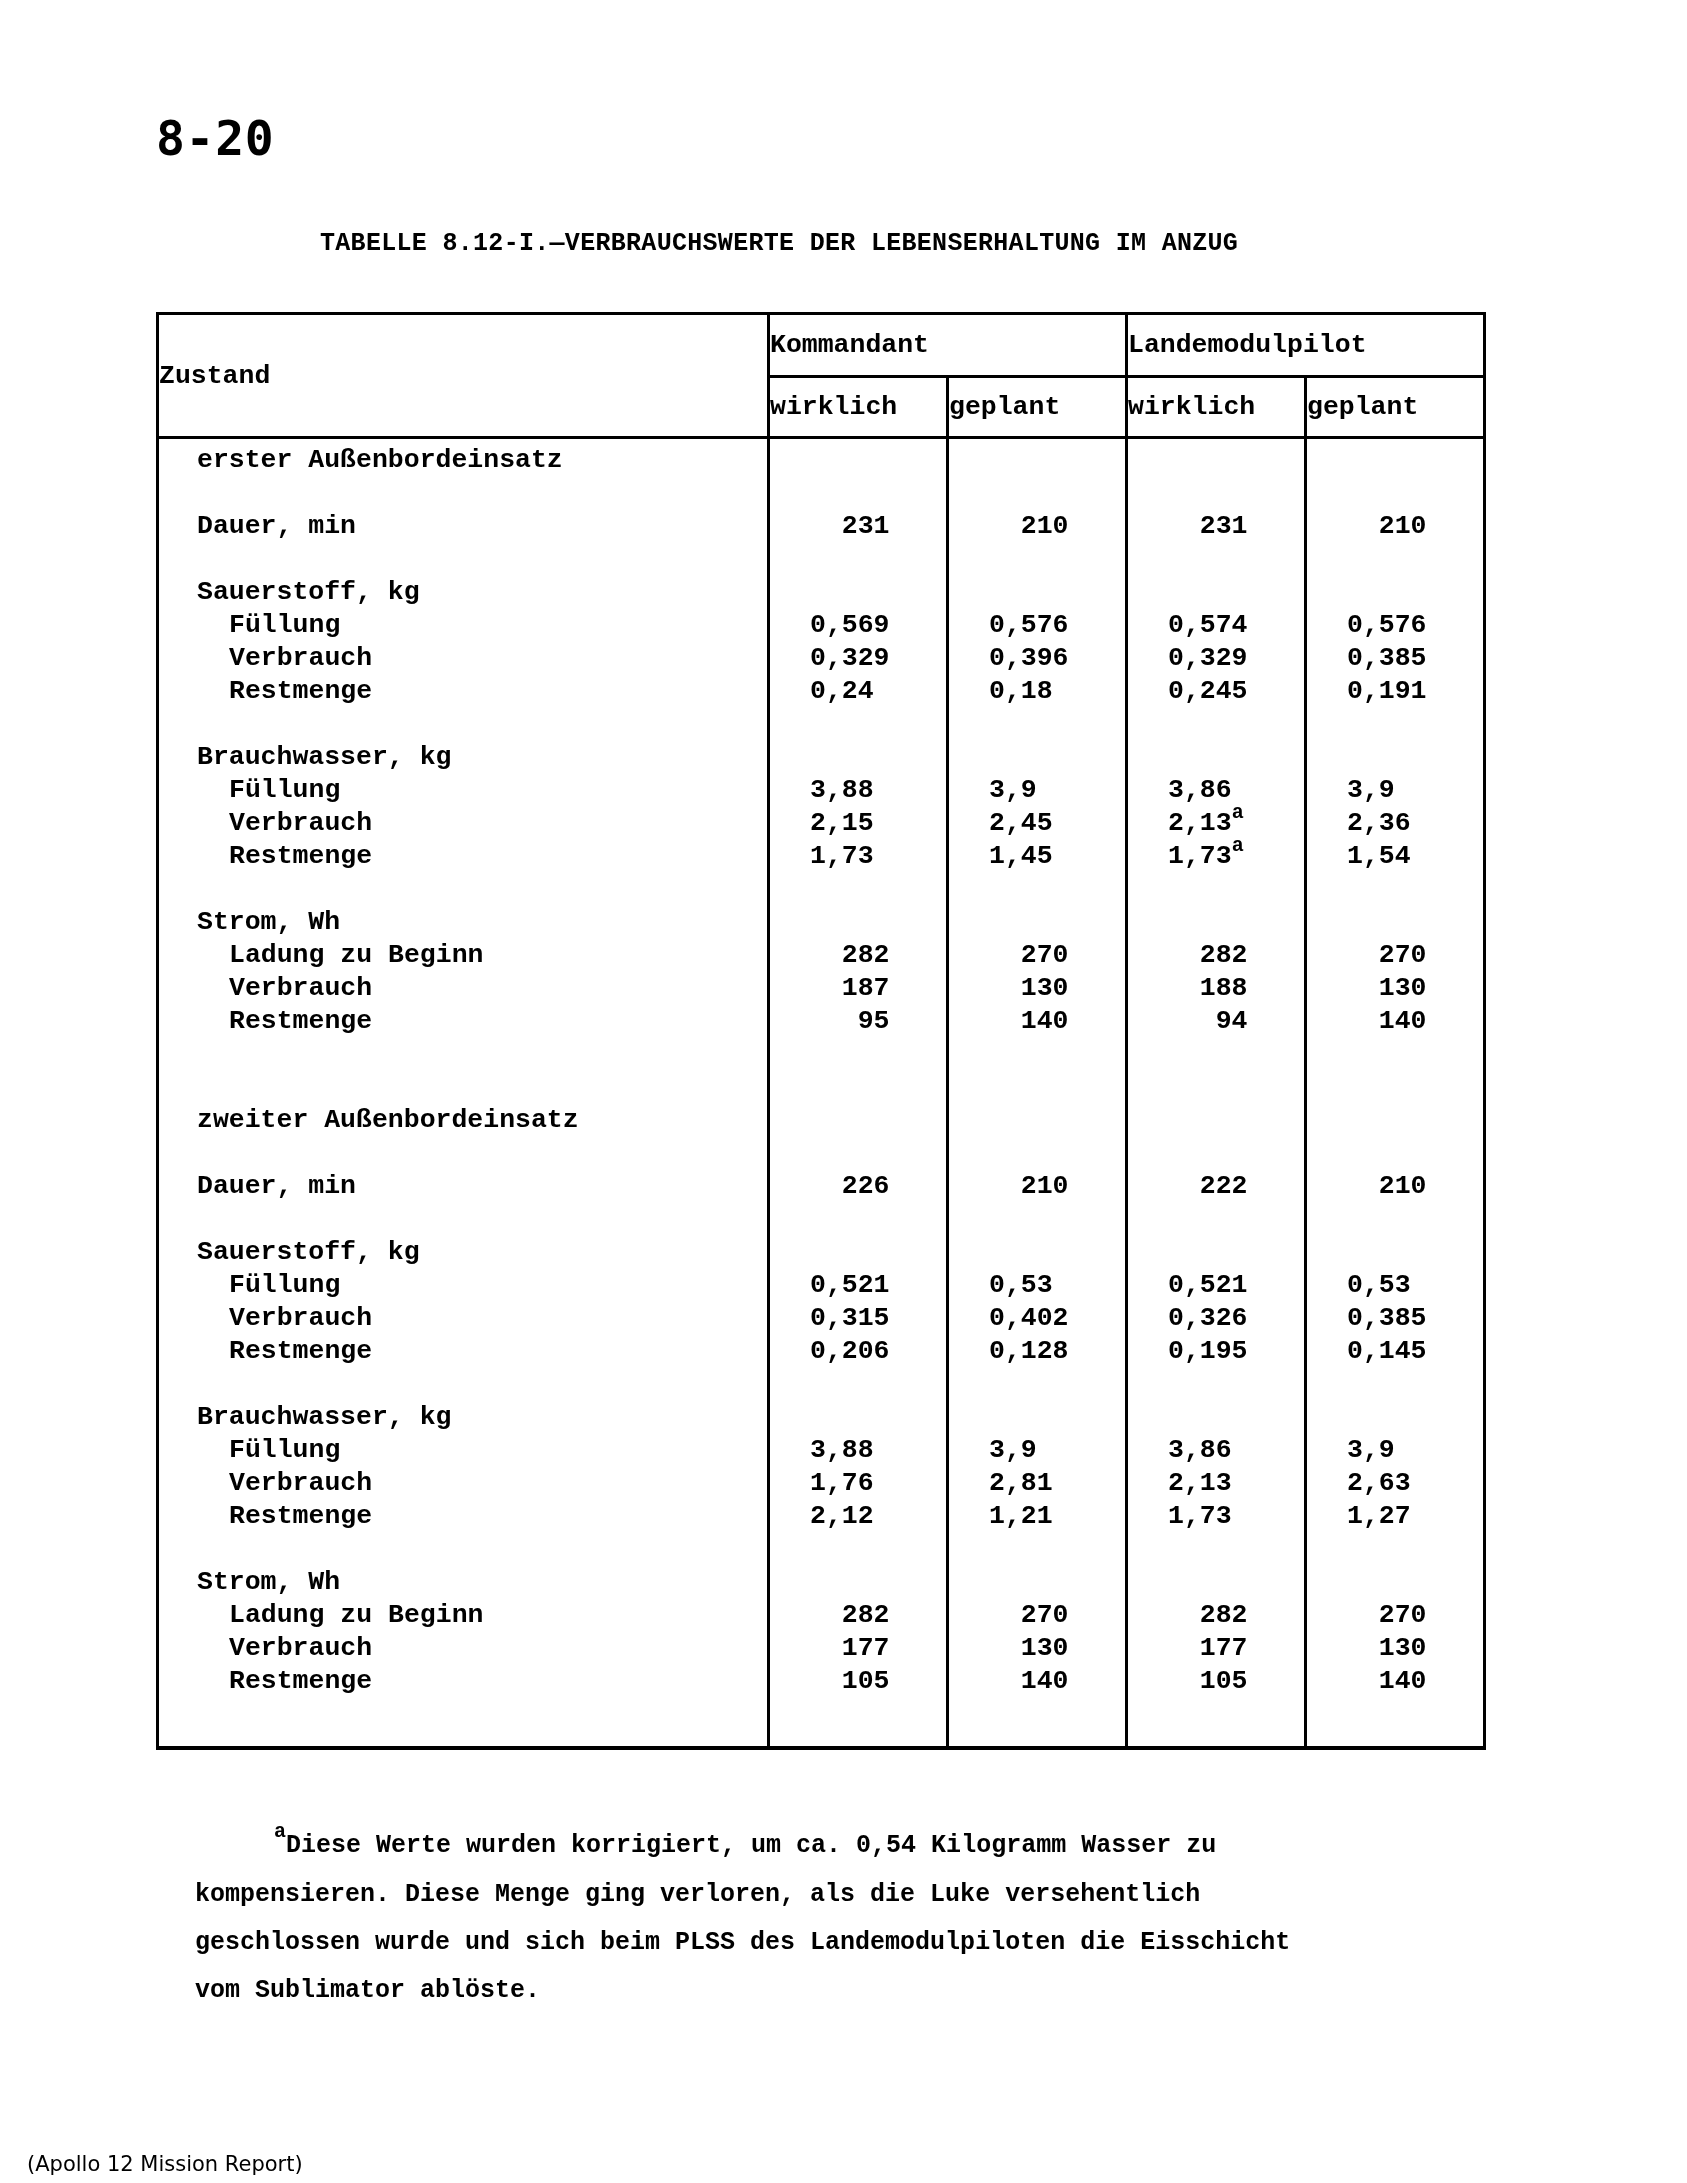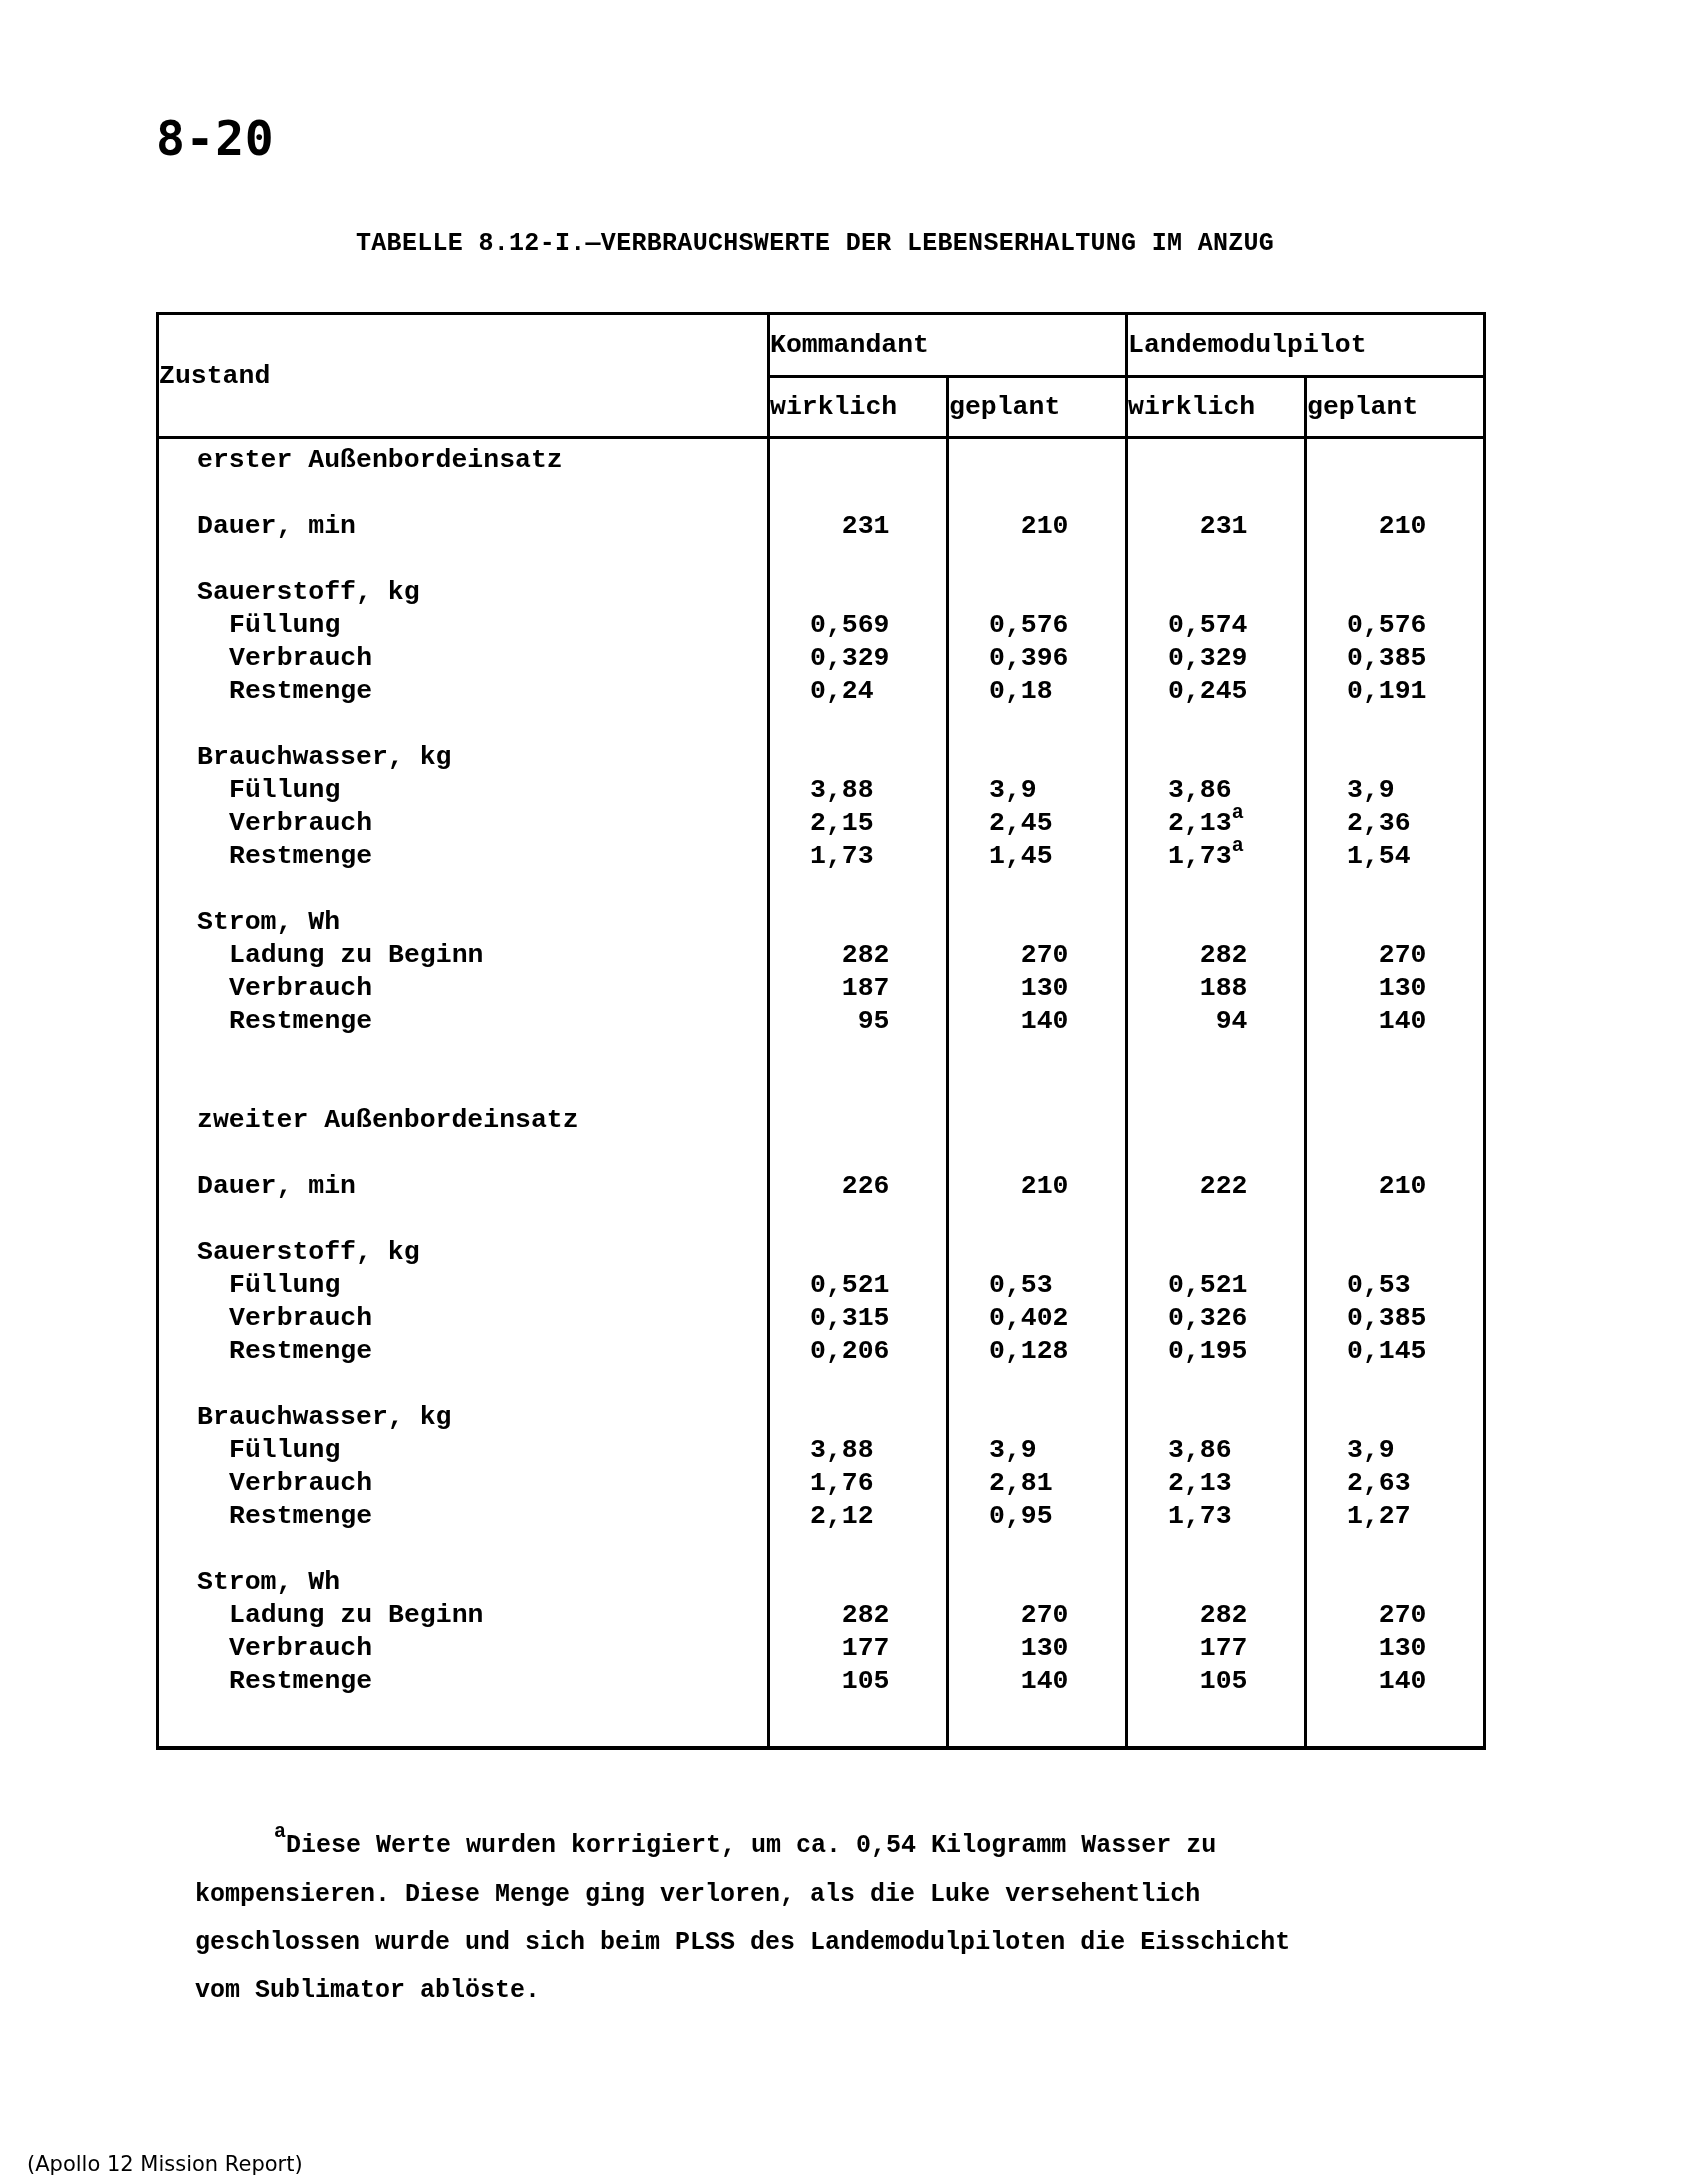--- a/index.html
+++ b/index.html
@@ -1,19 +1,19 @@
 <!DOCTYPE html>
 <html style="font-size:10.6px"><head>
   <meta charset="utf-8">
   <style>
     html, body { margin: 0; padding: 0; background: #ffffff; }
     body { width: 1687px; height: 2183px; position: relative; overflow: hidden; color: #000; }
     .mono { font-family: "Liberation Mono", "DejaVu Sans Mono", monospace; font-weight: bold; }
     #page-number { position: absolute; left: 156px; top: 110px; font-size: 48px; font-family: "DejaVu Sans Mono", "Liberation Mono", monospace; font-weight: bold; letter-spacing: 0.7px; }
-    #table-title { position: absolute; left: 320px; top: 229px; font-size: 25px; white-space: pre; letter-spacing: 0.3px; margin-left: 36px; }
+    #table-title { position: absolute; left: 320px; top: 229px; font-size: 25px; white-space: pre; letter-spacing: 0.3px; }
     #data-table { position: absolute; left: 156px; top: 312px; width: 1330px; border-collapse: collapse; table-layout: fixed; font-size: 26.5px; }
     #data-table col.c0 { width: 611px; }
     #data-table col.cn { width: 179px; }
     #data-table th, #data-table td { border-left: 3.3px solid #000; border-right: 3.3px solid #000; padding: 0; font-weight: bold; }
     #data-table thead th { border: 3.3px solid #000; font-weight: bold; text-align: left; vertical-align: middle; }
     #data-table thead tr.h1 th { height: 60px; }
     #data-table thead tr.h2 th { height: 58px; border-radius: 25px; }
     #data-table tbody td { height: 33px; line-height: 33px; white-space: pre; vertical-align: bottom; }
     #data-table tbody tr.last td { border-bottom: 4px solid #000; height: 48px; vertical-align: top; }
     #data-table tbody tr.first td { height: 38px; }
@@ -269,21 +269,21 @@
       <tr>
         <td class="label sub">Verbrauch</td>
         <td class="val"><span>1,76</span></td>
         <td class="val"><span>2,81</span></td>
         <td class="val"><span>2,13</span></td>
         <td class="val"><span>2,63</span></td>
       </tr>
       <tr>
         <td class="label sub">Restmenge</td>
         <td class="val"><span>2,12</span></td>
-        <td class="val"><span>0,95</span></td>
+        <td class="val"><span>1,21</span></td>
         <td class="val"><span>1,73</span></td>
         <td class="val"><span>1,27</span></td>
       </tr>
       <tr class="gap">
         <td></td>
         <td></td>
         <td></td>
         <td></td>
         <td></td>
       </tr>

